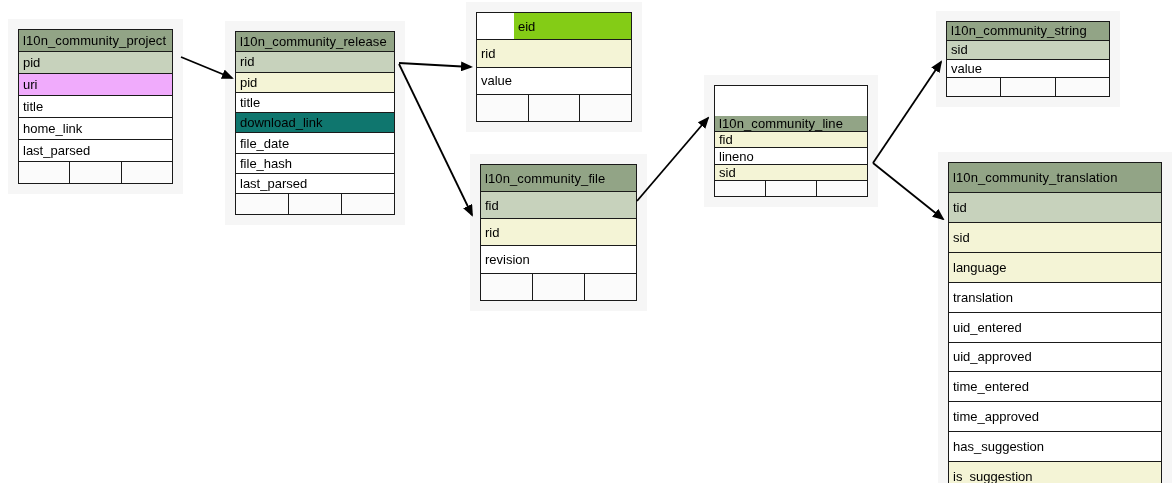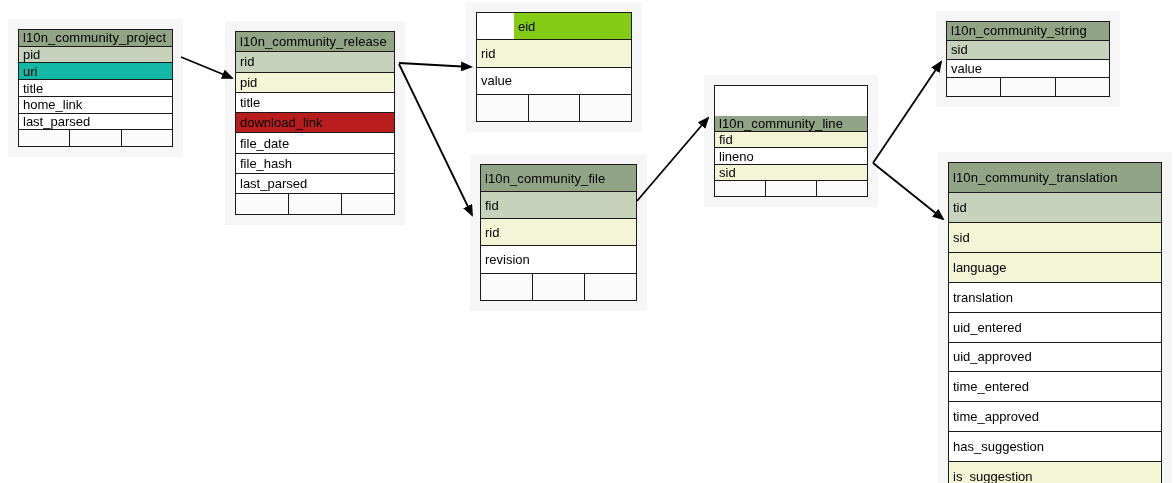--- a/index.html
+++ b/index.html
@@ -56,39 +56,39 @@
     left: 0;
     top: 0;
     z-index: 5;
     pointer-events: none;
   }
 </style>
 </head>
 <body>
 
 <div id="canvas" style="width: 1174px; height: 483px; background: rgb(255, 255, 255);">
-    <div class="db-table" style="left: 18px; top: 29px; width: 155px; height: 118px; border-color: rgb(26, 26, 26); box-shadow: rgb(246, 246, 246) 0px 0px 0px 10px;">
+    <div class="db-table" style="left: 18px; top: 29px; width: 155px; height: 155px; border-color: rgb(26, 26, 26); box-shadow: rgb(246, 246, 246) 0px 0px 0px 10px;">
       <div class="trow thead" style="background: rgb(146, 164, 134);">l10n_community_project</div>
       <div class="trow" style="background: rgb(199, 210, 188);">pid</div>
-      <div class="trow" style="background: #14b8a6;">uri</div>
+      <div class="trow" style="background: #f0abfc;">uri</div>
       <div class="trow" style="background: rgb(255, 255, 255);">title</div>
       <div class="trow" style="background: rgb(255, 255, 255);">home_link</div>
       <div class="trow" style="background: rgb(255, 255, 255);">last_parsed</div>
       <div class="trow tfooter" style="background: rgb(251, 251, 251);">
         <div class="fcell"></div>
         <div class="fcell"></div>
         <div class="fcell"></div>
       </div>
     </div>
     <div class="db-table" style="left: 235px; top: 31px; width: 160px; height: 183.6px; border-color: rgb(26, 26, 26); box-shadow: rgb(246, 246, 246) 0px 0px 0px 10px;">
       <div class="trow thead" style="background: rgb(146, 164, 134);">l10n_community_release</div>
       <div class="trow" style="background: rgb(199, 210, 188);">rid</div>
       <div class="trow" style="background: rgb(244, 244, 214);">pid</div>
       <div class="trow" style="background: rgb(255, 255, 255);">title</div>
-      <div class="trow" style="background: #b91c1c;">download_link</div>
+      <div class="trow" style="background: #0f766e;">download_link</div>
       <div class="trow" style="background: rgb(255, 255, 255);">file_date</div>
       <div class="trow" style="background: rgb(255, 255, 255);">file_hash</div>
       <div class="trow" style="background: rgb(255, 255, 255);">last_parsed</div>
       <div class="trow tfooter" style="background: rgb(251, 251, 251);">
         <div class="fcell"></div>
         <div class="fcell"></div>
         <div class="fcell"></div>
       </div>
     </div>
     <div class="db-table" style="left: 476px; top: 12px; width: 156px; height: 110px; border-color: rgb(26, 26, 26); box-shadow: rgb(246, 246, 246) 0px 0px 0px 10px;">

